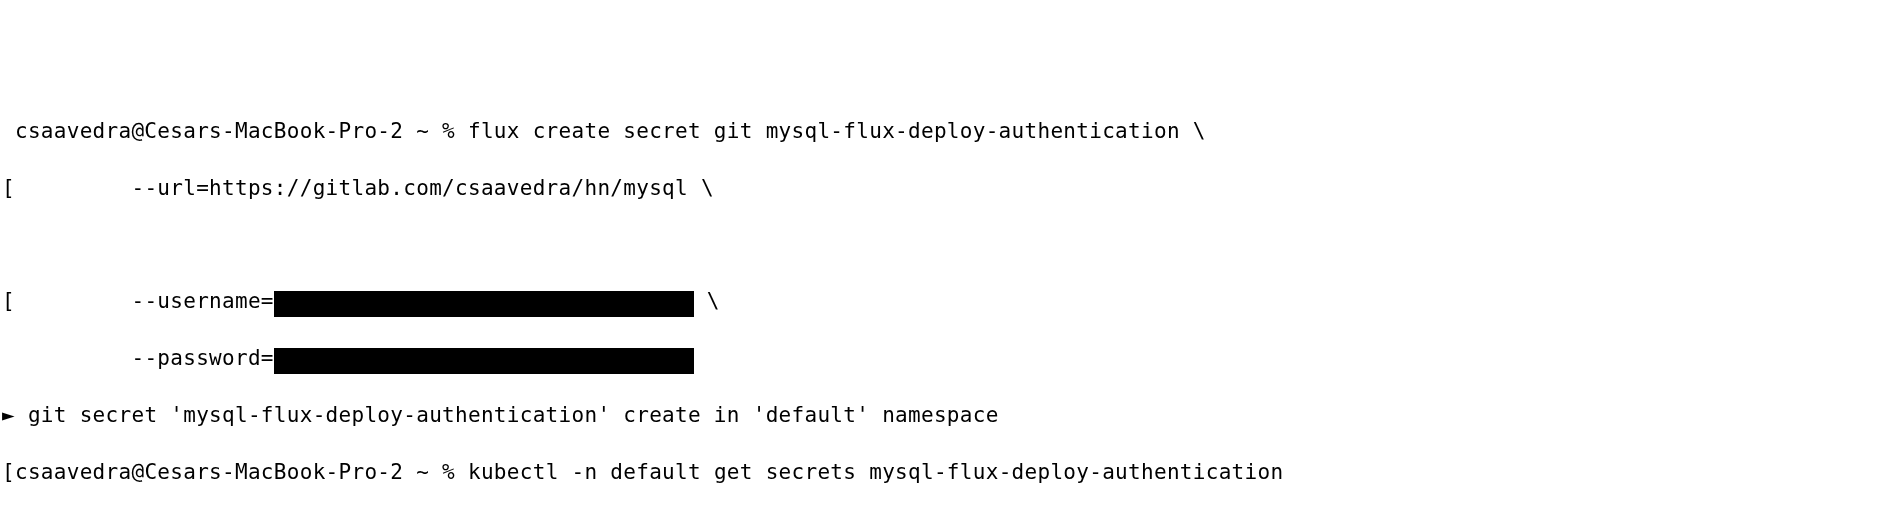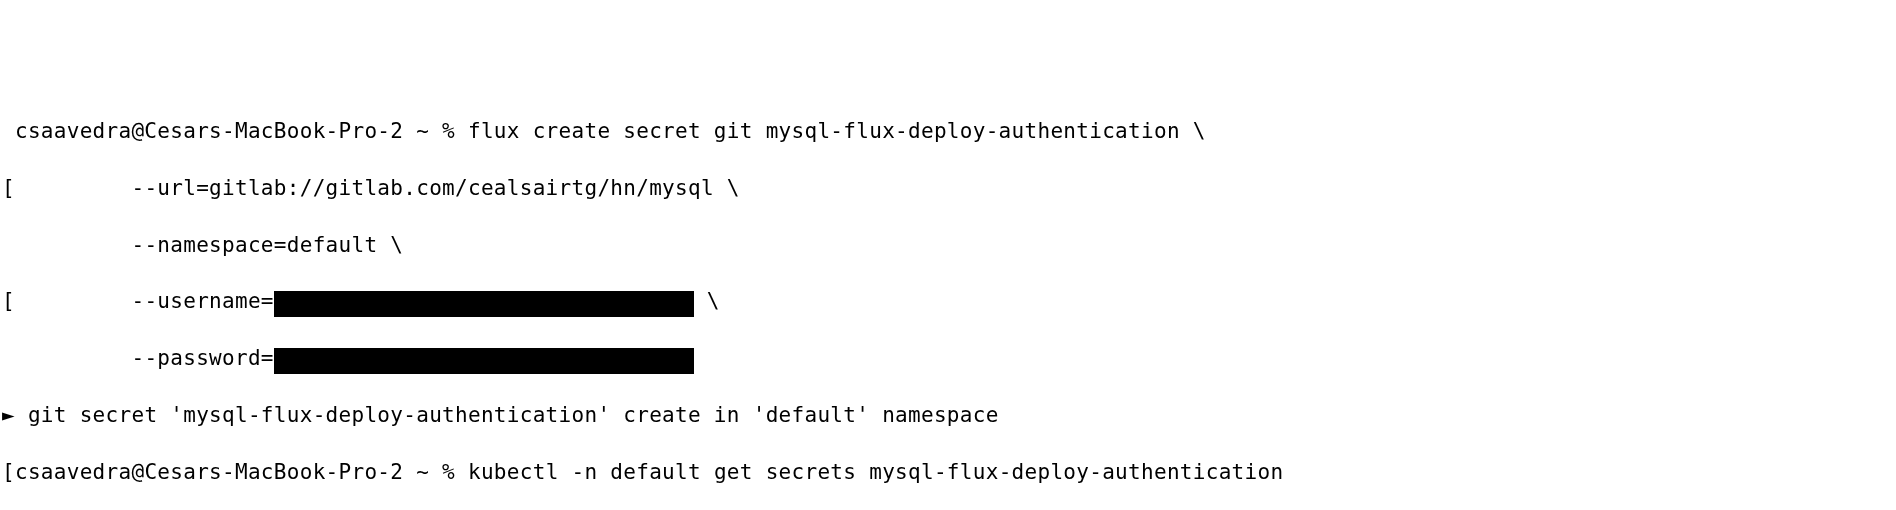--- a/index.html
+++ b/index.html
@@ -29,22 +29,22 @@
       margin-bottom: -4px;
     }
     .bracket { color: #000; }
   </style>
 </head>
 <body>
 
 
 
 <span class="line"><span> csaavedra@Cesars-MacBook-Pro-2 ~ % </span><span>flux create secret git mysql-flux-deploy-authentication \</span></span>
-<span class="line"><span class="bracket">[         </span><span>--url=gitlab://gitlab.com/cealsairtg/hn/mysql \</span></span>
-<span class="line"><span>          </span><span>--namespace=default \</span></span>
+<span class="line"><span class="bracket">[         </span><span>--url=https://gitlab.com/csaavedra/hn/mysql \</span></span>
+<span class="line"><span>          </span></span>
 <span class="line"><span class="bracket">[         </span><span>--username=</span><span class="redacted"></span><span> \</span></span>
 <span class="line"><span>          </span><span>--password=</span><span class="redacted"></span></span>
 <span class="line"><span>► </span><span>git secret 'mysql-flux-deploy-authentication' create in 'default' namespace</span></span>
 <span class="line"><span class="bracket">[</span><span>csaavedra@Cesars-MacBook-Pro-2 ~ % </span><span>kubectl -n default get secrets mysql-flux-deploy-authentication</span></span>
 
 
 
 
 
 

